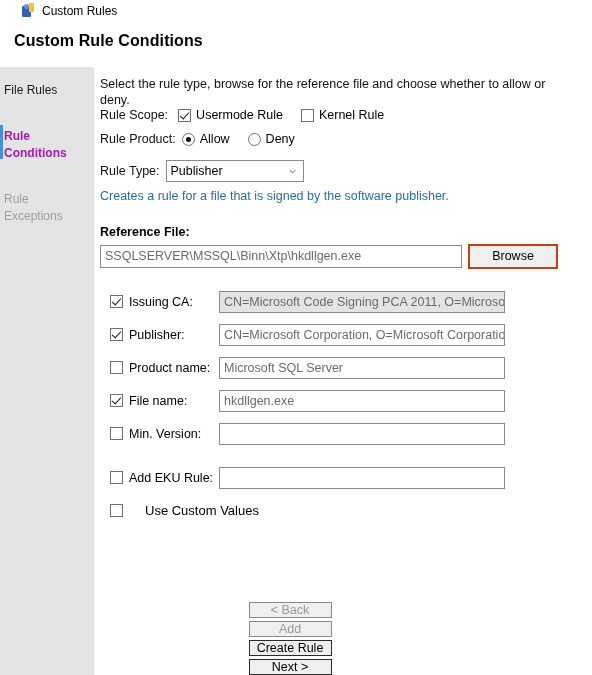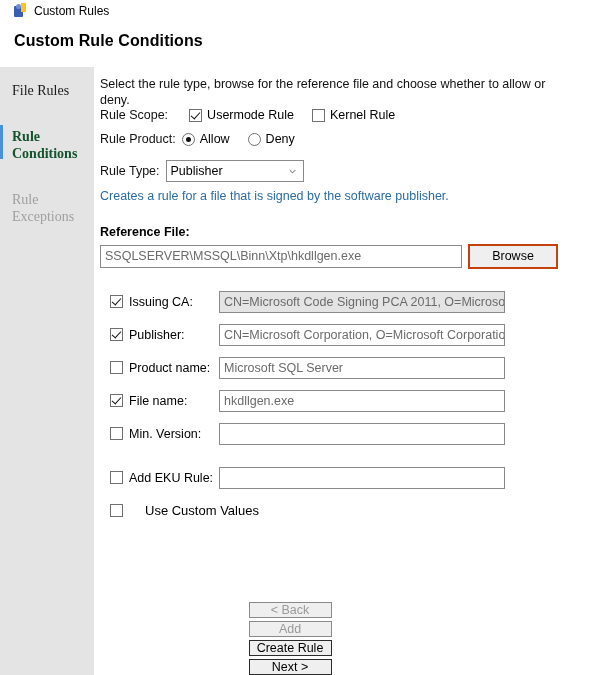--- a/index.html
+++ b/index.html
@@ -16,21 +16,21 @@
     color: #000000;
     overflow: hidden;
     position: relative;
   }
 
   
   #titlebar {
     height: 22px;
     display: flex;
     align-items: center;
-    padding-left: 12px;
+    padding-left: 20px;
     background: #ffffff;
   }
   #app-icon {
     width: 16px;
     height: 16px;
     margin-right: 6px;
     position: relative;
     flex: 0 0 auto;
   }
   #app-icon .body {
@@ -80,31 +80,30 @@
   
   #sidebar {
     width: 94px;
     background: #e4e4e4;
     flex: 0 0 auto;
     padding-top: 10px;
     position: relative;
   }
   .nav-item {
     position: relative;
-    padding: 5px 8px 5px 12px;
-    font-size: 14px;
+    padding: 5px 8px 5px 4px;
+    font-size: 12px;
     line-height: 17px;
     color: #1a1a1a;
     cursor: default;
     margin-bottom: 19px;
-    font-family: Liberation Serif, serif;
   }
   .nav-item.active {
     font-weight: bold;
-    color: #14532d;
+    color: #a21caf;
   }
   .nav-item.active::before {
     content: "";
     position: absolute;
     left: 0; top: 2px;
     width: 3px;
     height: 34px;
     background: #4a90d9;
   }
   .nav-item.disabled {
@@ -351,21 +350,21 @@
     <div class="nav-item disabled">
       <span>Rule Exceptions</span>
     </div>
   </div>
 
   <div id="content">
 
     <div id="intro">Select the rule type, browse for the reference file and choose whether to allow or deny.</div>
 
     <div class="row">
-      <span class="row-label" style="margin-right:21px;">Rule Scope:</span>
+      <span class="row-label" style="margin-right:10px;">Rule Scope:</span>
       <span class="cb checked"></span>
       <span class="opt-label">Usermode Rule</span>
       <span class="cb"></span>
       <span class="opt-label">Kernel Rule</span>
     </div>
 
     <div class="row" style="margin-bottom:14px;">
       <span class="row-label" style="margin-right:6px;">Rule Product:</span>
       <span class="rb checked"></span>
       <span class="opt-label">Allow</span>

